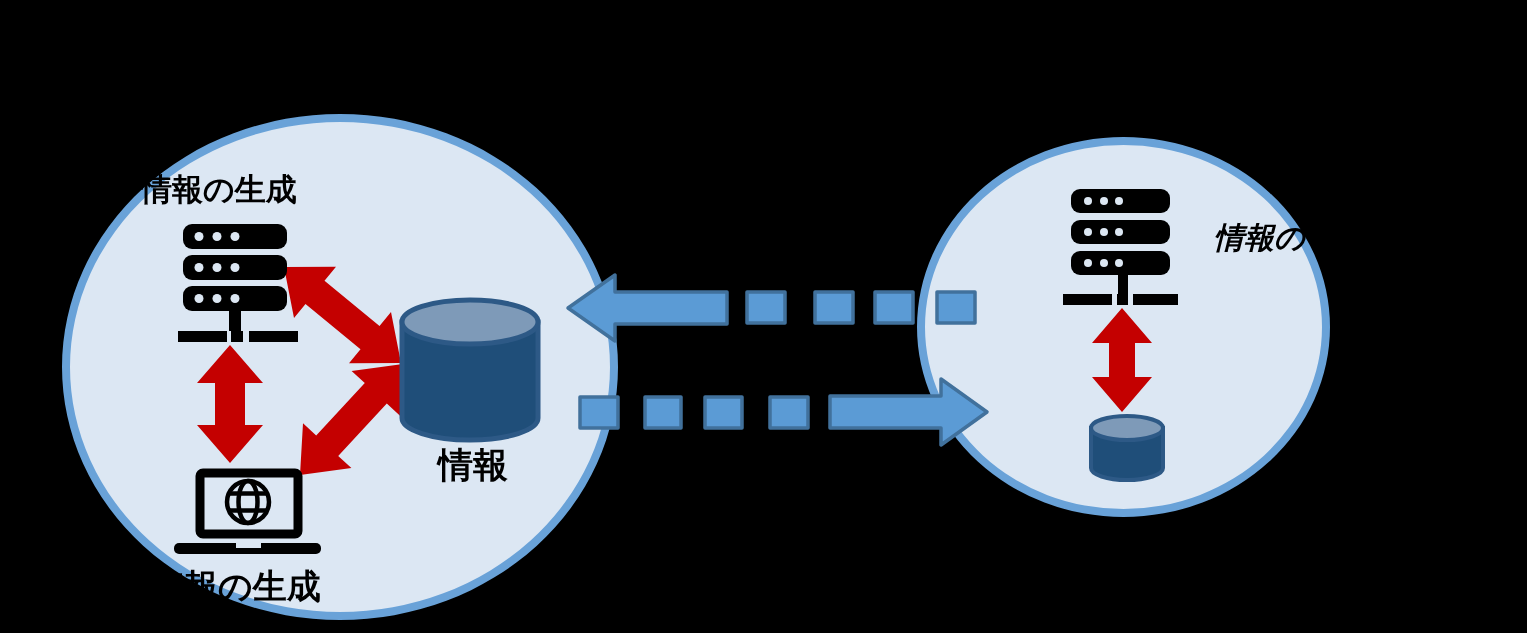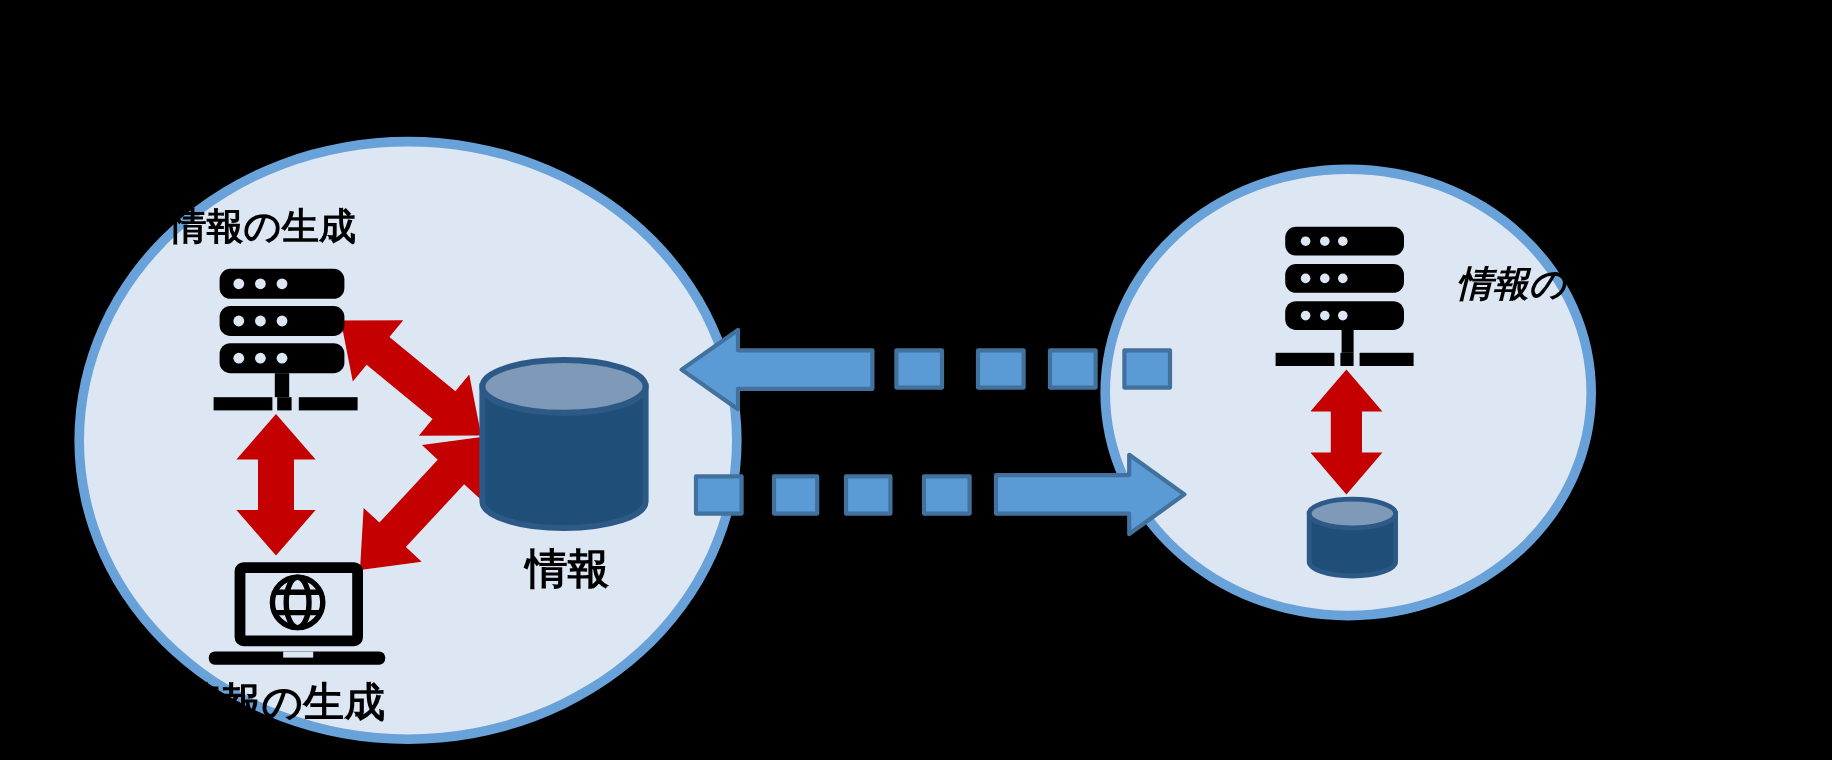--- a/index.html
+++ b/index.html
@@ -14,21 +14,21 @@
   }
   .circle.left  { left:62px;  top:114px; width:556px; height:506px; }
   .circle.right { left:917px; top:137px; width:413px; height:380px; }
   svg.art { position:absolute; left:0; top:0; }
   .label {
     position:absolute; color:#000000; font-weight:bold; white-space:nowrap;
     line-height:1.1; letter-spacing:0;
   }
   #lbl-top-left     { left:141px;  top:172px; font-size:31px; }
   #lbl-bottom-left  { left:150px;  top:568px; font-size:34px; }
-  #lbl-database     { left:438px;  top:456px; font-size:35px; }
+  #lbl-database     { left:438px;  top:446px; font-size:35px; }
   #lbl-right        { left:1214px; top:221px; font-size:30px;font-style:italic; }
 </style>
 </head>
 <body>
 
 <div class="canvas">
 
   <div class="circle left"></div>
   <div class="circle right"></div>
 

